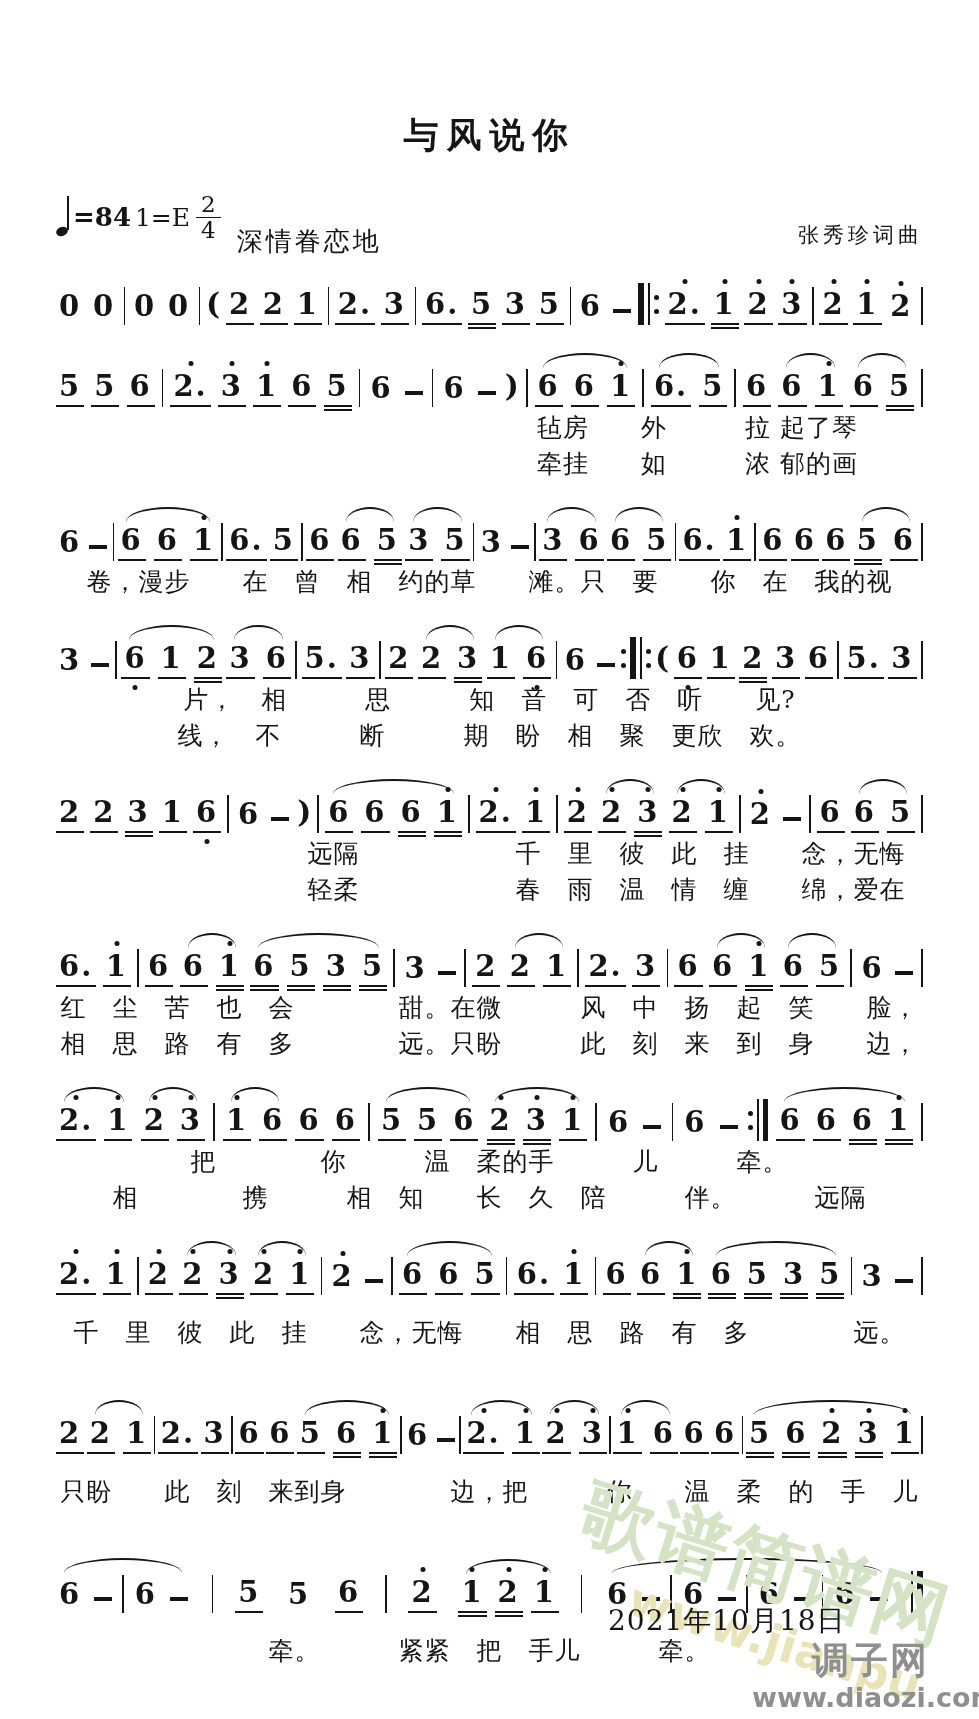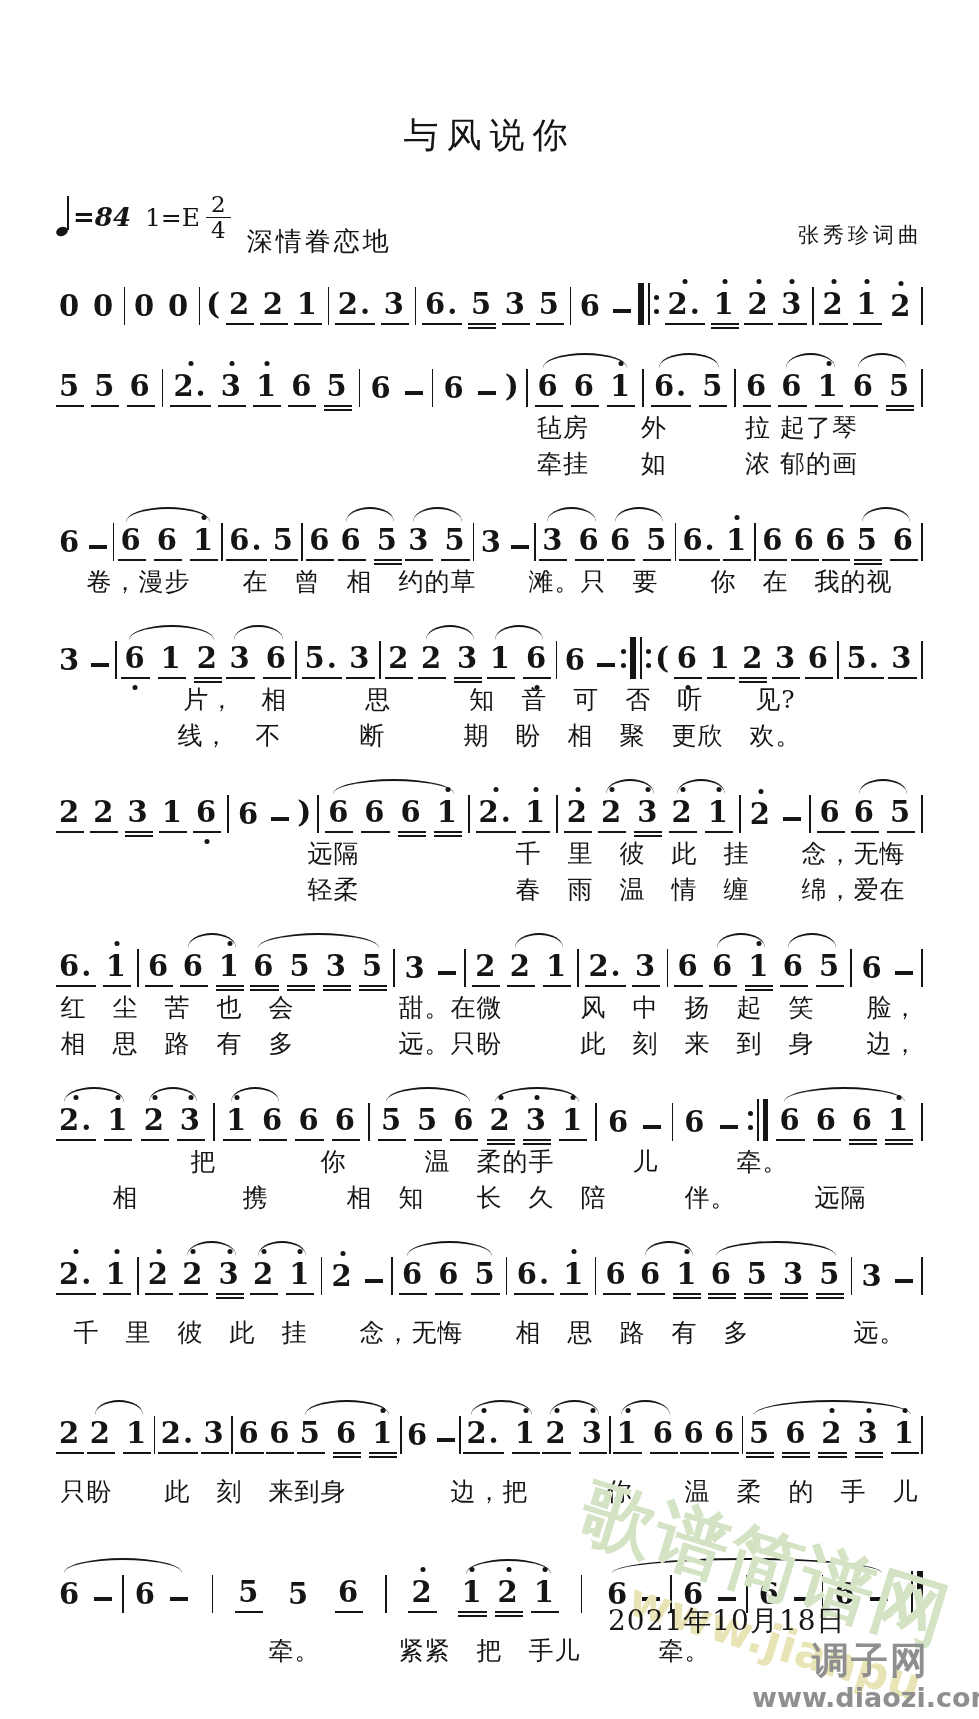--- a/index.html
+++ b/index.html
@@ -18,35 +18,35 @@
     box-sizing:border-box;
     padding:0 56px;
     overflow:hidden;
     font-family:"DejaVu Serif","Liberation Serif",serif;
   }
   
   .title{
     padding-top:112px;
     text-align:center;
     font-size:35px;
-    font-weight:normal;
+    font-weight:bold;
     letter-spacing:8px;
   }
   .tempo-row{
     margin-top:30px;
     display:flex;
     align-items:center;
     font-size:24px;
     height:56px;
   }
   .qnote{position:relative;width:15px;height:42px;display:inline-block;margin-right:2px;}
   .qnote::before{content:"";position:absolute;bottom:2px;left:0;width:12px;height:9px;background:var(--ink);border-radius:50%;transform:rotate(-20deg);}
   .qnote::after{content:"";position:absolute;right:2px;top:0;bottom:8px;width:1.8px;background:var(--ink);}
-  .bpm{font-weight:bold;font-size:26px;font-style:italic;}
-  .keysig{margin-left:14px;font-size:25px;}
+  .bpm{font-weight:bold;font-size:26px;}
+  .keysig{margin-left:4px;font-size:25px;}
   .frac{display:inline-flex;flex-direction:column;align-items:center;margin-left:6px;line-height:1.05;font-size:23px;}
   .frac i{font-style:normal;display:block;padding:0 5px;}
   .frac i:first-child{border-bottom:1.8px solid var(--ink);}
   .expression{margin-left:16px;font-size:26px;letter-spacing:3px;margin-top:48px;}
   .credit{margin-left:auto;font-size:21px;letter-spacing:4px;margin-top:36px;}
   
   .systems{margin-top:16px;}
   .system{margin-bottom:18px;}
   .system.roomy{margin-bottom:42px;}
   .music-line{

